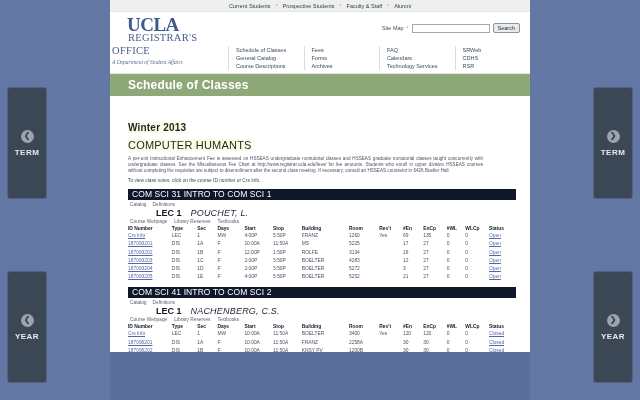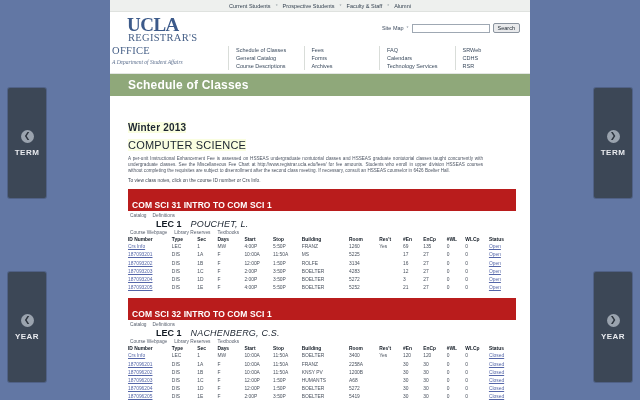--- a/index.html
+++ b/index.html
@@ -34,21 +34,21 @@
     width: 13px; height: 13px; border-radius: 50%;
     background: #9aa3ae; color: #2c333d;
     display: flex; align-items: center; justify-content: center;
     font-size: 8px; line-height: 1; margin-bottom: 5px;
   }
   .nav-label { font-size: 8px; font-weight: bold; letter-spacing: .5px; }
 
   
   .page {
     position: absolute; left: 110px; top: 0;
-    width: 420px; height: 400px;
+    width: 420px; height: 352px;
     background: #ffffff;
     overflow: hidden;
   }
 
   
   .utility {
     height: 12px; background: #eef0ee;
     display: flex; align-items: center; justify-content: center;
     gap: 5px; font-size: 5.5px; color: #33404f;
     border-bottom: 1px solid #dfe2df;
@@ -128,23 +128,23 @@
     background: #fafee0; display: inline-block; margin-top: 1px;
   }
   .fee-note {
     font-size: 4.6px; color: #4d5563; line-height: 6.2px;
     margin-top: 3px; text-align: justify; width: 355px;
   }
   .note-line { font-size: 4.8px; color: #3f4754; margin-top: 3px; }
 
   
   .course-bar {
-    background: #b91c1c; color: #ffffff;
-    font-size: 8.5px; font-weight: bold;
-    padding: 11px 0 1px 4px; margin-top: 6px; letter-spacing: .1px;
+    background: #0f172a; color: #ffffff;
+    font-size: 8.5px; font-weight: normal;
+    padding: 0 0 1px 4px; margin-top: 6px; letter-spacing: .1px;
   }
   .sublinks { font-size: 4.8px; color: #5a6270; margin: 2px 0 0 2px; }
   .sublinks span { margin-right: 6px; }
   .lec-line { display: flex; align-items: baseline; gap: 9px; margin-top: 1px; }
   .lec-num { font-size: 9px; font-weight: bold; color: #121a24; padding-left: 28px; }
   .lec-instr { font-size: 9px; color: #1b2430; letter-spacing: .2px; font-style: italic; }
   .reslinks { font-size: 4.8px; color: #5a6270; margin: 1px 0 1px 2px; }
   .reslinks span { margin-right: 7px; }
 
   table.sched { width: 100%; border-collapse: collapse; table-layout: fixed; }
@@ -249,21 +249,21 @@
 
   <div class="banner">
     <div class="banner-title">Schedule of Classes</div>
   </div>
 
   <div class="content">
     <div>
       <span class="term-title">Winter 2013</span>
     </div>
     <div>
-      <span class="dept-title">COMPUTER SCIENCE</span>
+      <span class="dept-title">COMPUTER HUMANTS</span>
     </div>
 
     <div class="fee-note">A per-unit Instructional Enhancement Fee is assessed on HSSEAS undergraduate nontutorial classes and HSSEAS graduate nontutorial classes taught concurrently with undergraduate classes. See the Miscellaneous Fee Chart at http://www.registrar.ucla.edu/fees/ for fee amounts. Students who enroll in upper division HSSEAS courses without completing the requisites are subject to disenrollment after the second class meeting. If necessary, consult an HSSEAS counselor in 6426 Boelter Hall.</div>
     <div class="note-line">To view class notes, click on the course ID number or Crs Info.</div>
 
     <div id="courses-root">
         <div class="course-bar">COM SCI 31 INTRO TO COM SCI 1</div>
         <div class="sublinks"><span>Catalog</span><span>Definitions</span></div>
         <div class="lec-line">
           <span class="lec-num">LEC 1</span>
@@ -381,21 +381,21 @@
               <td class="col-room">5252</td>
               <td class="col-rest"></td>
               <td class="col-en">21</td>
               <td class="col-encp">27</td>
               <td class="col-wl">0</td>
               <td class="col-wlcp">0</td>
               <td class="col-stat c-status"><a>Open</a></td>
             </tr>
           </tbody>
         </table>
-        <div class="course-bar">COM SCI 32 INTRO TO COM SCI 1</div>
+        <div class="course-bar">COM SCI 41 INTRO TO COM SCI 2</div>
         <div class="sublinks"><span>Catalog</span><span>Definitions</span></div>
         <div class="lec-line">
           <span class="lec-num">LEC 1</span>
           <span class="lec-instr">NACHENBERG, C.S.</span>
         </div>
         <div class="reslinks"><span>Course Webpage</span><span>Library Reserves</span><span>Textbooks</span></div>
         <table class="sched">
           <thead>
             <tr>
               <th class="col-id">ID Number</th>

